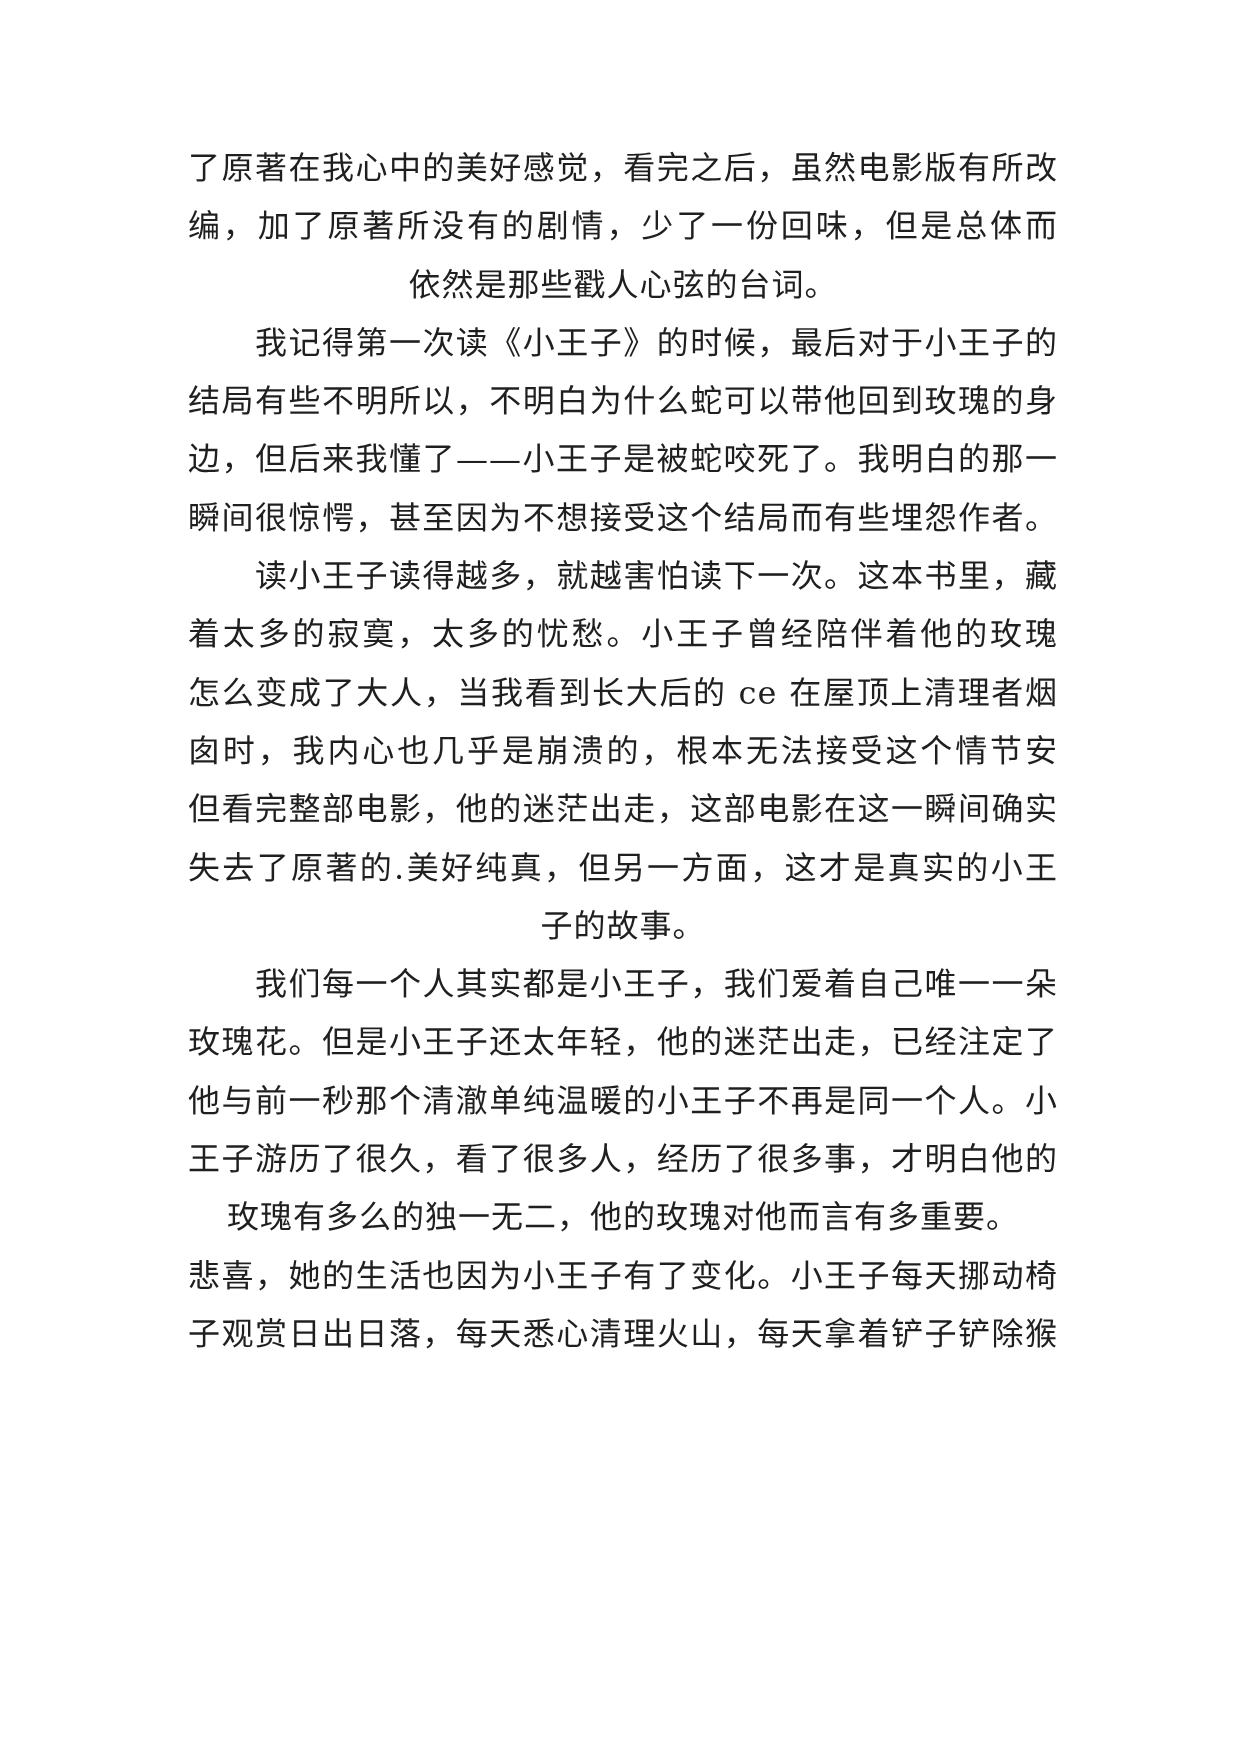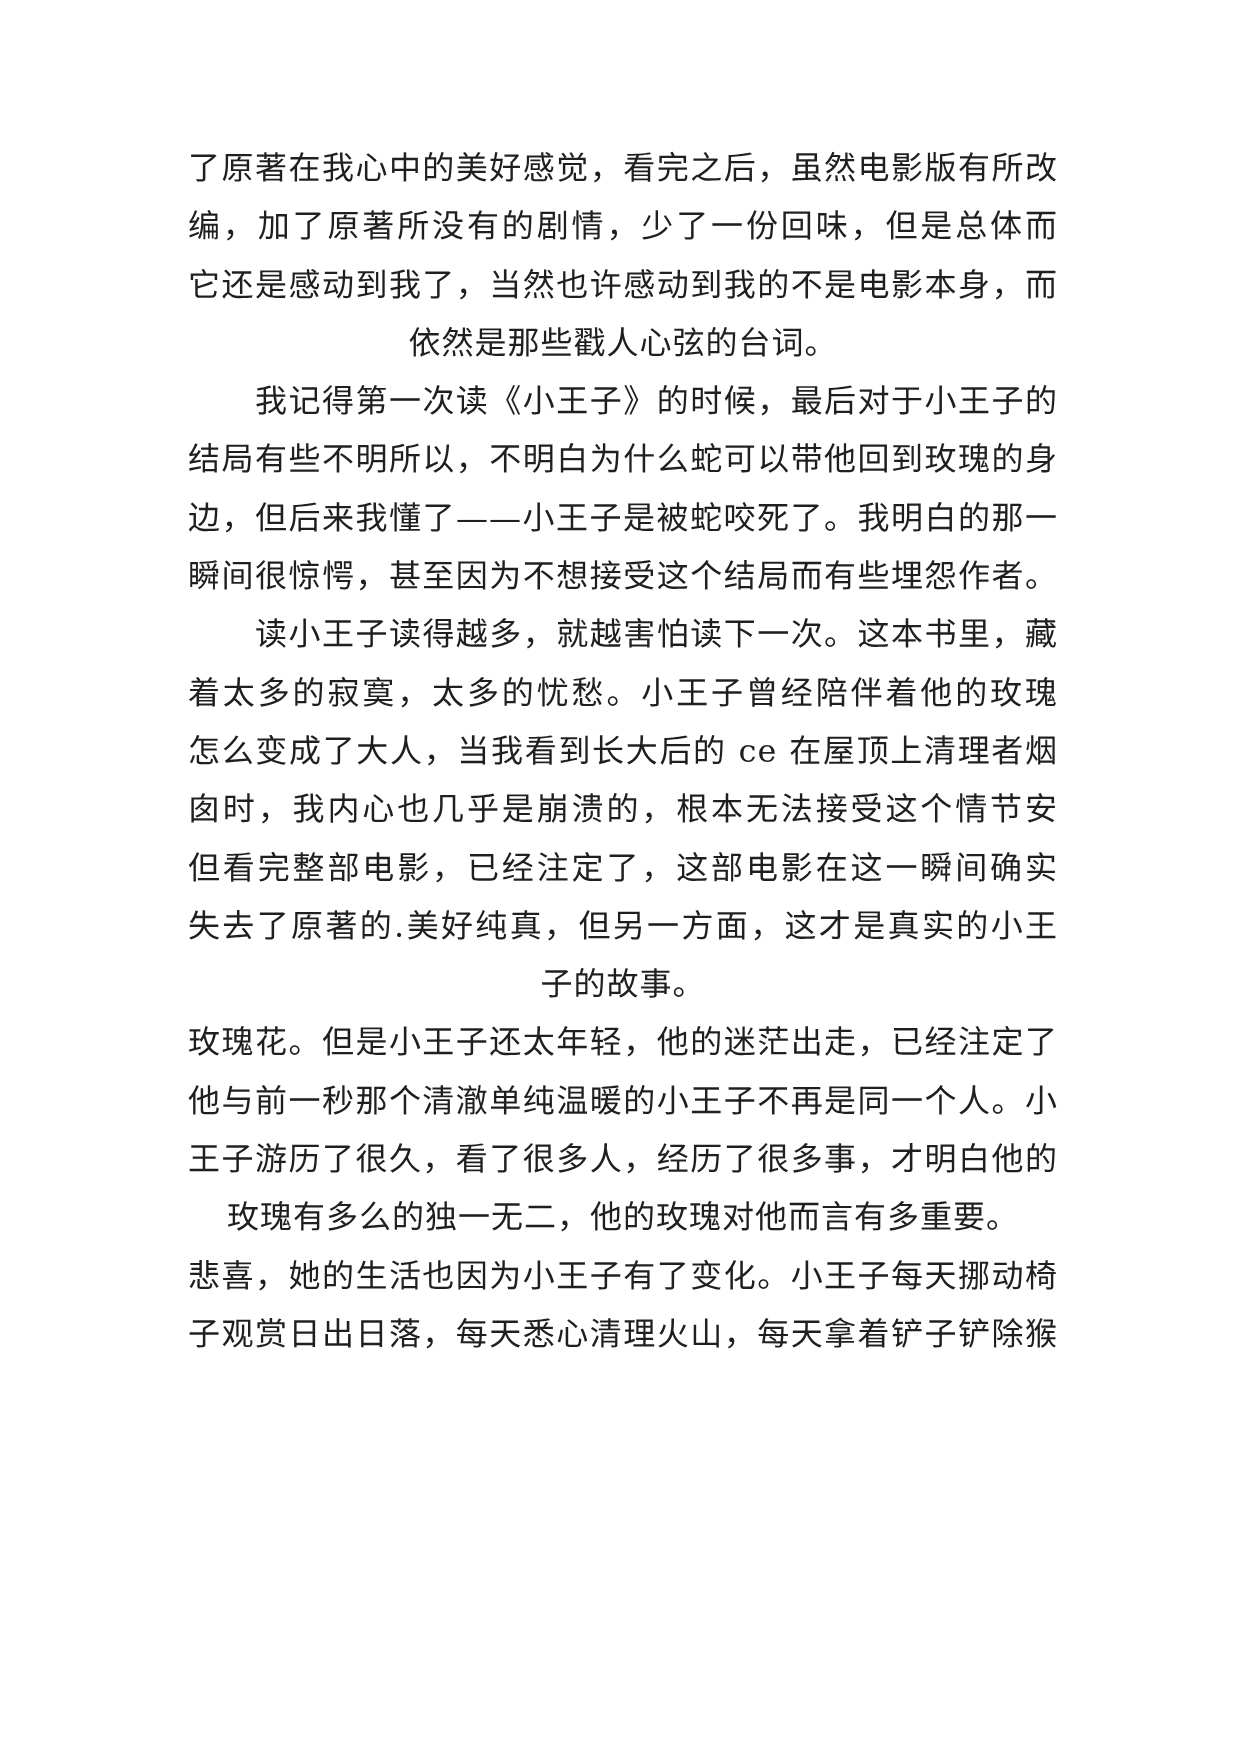--- a/index.html
+++ b/index.html
@@ -38,33 +38,33 @@
   }
   .line.indent { padding-left: 67px; }
 </style>
 </head>
 <body>
 
 <div class="page">
   <div class="text-block">
       <div class="line just">了原著在我心中的美好感觉，看完之后，虽然电影版有所改</div>
       <div class="line just">编，加了原著所没有的剧情，少了一份回味，但是总体而言，</div>
-      <div class="line just">它还是感动到我了，当然也许感动到我的不是电影本身，而</div>
       <div class="line">依然是那些戳人心弦的台词。</div>
       <div class="line just indent">我记得第一次读《小王子》的时候，最后对于小王子的</div>
       <div class="line just">结局有些不明所以，不明白为什么蛇可以带他回到玫瑰的身</div>
       <div class="line just">边，但后来我懂了——小王子是被蛇咬死了。我明白的那一</div>
       <div class="line just">瞬间很惊愕，甚至因为不想接受这个结局而有些埋怨作者。</div>
       <div class="line just indent">读小王子读得越多，就越害怕读下一次。这本书里，藏</div>
       <div class="line just">着太多的寂寞，太多的忧愁。小王子曾经陪伴着他的玫瑰</div>
       <div class="line just">怎么变成了大人，当我看到长大后的 ce 在屋顶上清理者烟</div>
       <div class="line just">囱时，我内心也几乎是崩溃的，根本无法接受这个情节安排。</div>
-      <div class="line just">但看完整部电影，已经注定了，这部电影在这一瞬间确实</div>
+      <div class="line just">但看完整部电影，他的迷茫出走，这部电影在这一瞬间确实</div>
       <div class="line just">失去了原著的.美好纯真，但另一方面，这才是真实的小王</div>
       <div class="line">子的故事。</div>
+      <div class="line just indent">我们每一个人其实都是小王子，我们爱着自己唯一一朵</div>
       <div class="line just">玫瑰花。但是小王子还太年轻，他的迷茫出走，已经注定了</div>
       <div class="line just">他与前一秒那个清澈单纯温暖的小王子不再是同一个人。小</div>
       <div class="line just">王子游历了很久，看了很多人，经历了很多事，才明白他的</div>
       <div class="line">玫瑰有多么的独一无二，他的玫瑰对他而言有多重要。</div>
       <div class="line just">悲喜，她的生活也因为小王子有了变化。小王子每天挪动椅</div>
       <div class="line just">子观赏日出日落，每天悉心清理火山，每天拿着铲子铲除猴</div>
     </div>
 </div>
 
 </body></html>

